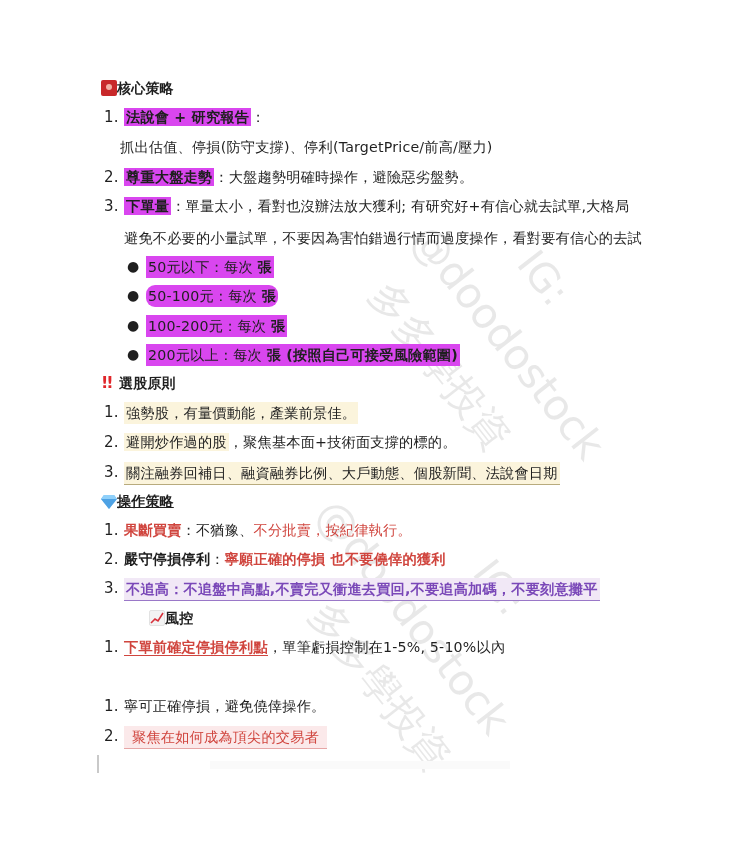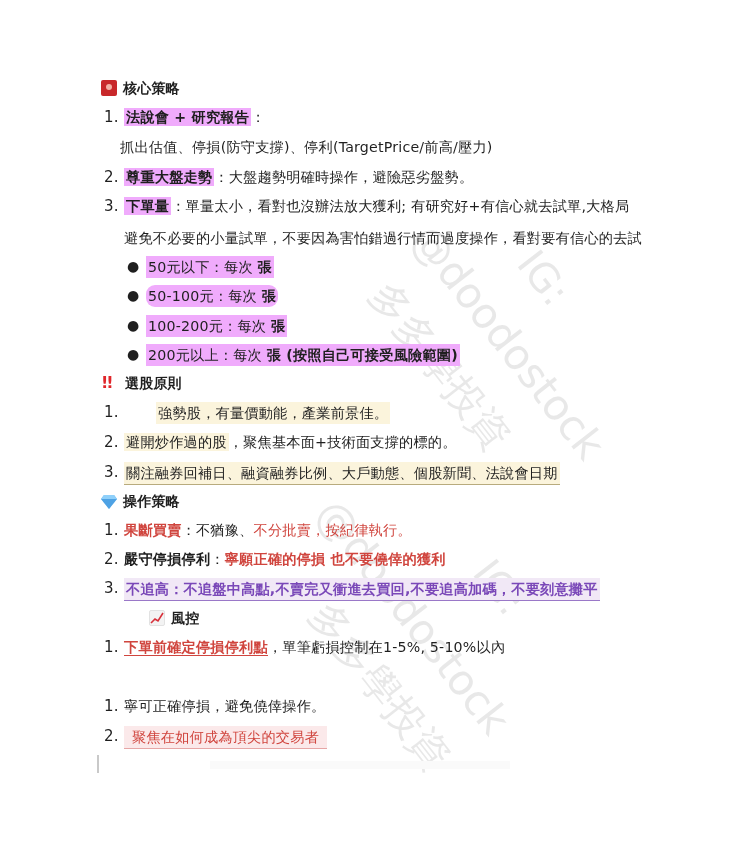--- a/index.html
+++ b/index.html
@@ -3,26 +3,26 @@
 <meta charset="utf-8">
 <style>
   * { box-sizing: border-box; margin: 0; padding: 0; }
   html, body { width: 740px; height: 863px; background: #ffffff; overflow: hidden; }
   body { font-family: "DejaVu Sans", "Liberation Sans", sans-serif; color: #1f1f1f; position: relative; }
 
   .doc { position: absolute; left: 0; top: 0; width: 740px; height: 863px; }
 
   .line { position: absolute; left: 0; white-space: nowrap; font-size: 14.2px; line-height: 20px; letter-spacing: 0.2px; }
 
-  .heading { left: 101px; font-weight: bold; font-size: 14px; display: flex; align-items: center; gap: 6px; }
+  .heading { left: 101px; font-weight: bold; font-size: 14px; display: flex; align-items: center; }
   .num { position: absolute; left: 104px; font-size: 15px; font-weight: normal; }
   .bullet { position: absolute; left: 127px; font-size: 14px; }
 
   .b { font-weight: bold; }
-  .hl-beige { background: #f0abfc; padding: 1px 2px; }
+  .hl-beige { background: #d946ef; padding: 1px 2px; }
   .hl-yellow { background: #fbf4dc; padding: 1px 2px; }
   .hl-pink { background: #fbe9ea; padding: 1px 8px; }
   .hl-purple { background: #f1e8f6; padding: 1px 2px; }
   .red { color: #d0453e; }
   .purple { color: #7a48b8; }
   .ul-olive { border-bottom: 1.5px solid #b8ab7d; }
   .ul-red { border-bottom: 1.5px solid #d0453e; }
   .ul-purple { border-bottom: 1.5px solid #9a78c8; }
   .ul-pink { border-bottom: 1.5px solid #e6a6a6; }
 
@@ -109,32 +109,32 @@
     <span class="hl-beige" style="position:absolute; left:146px;"><span>200元以上：每次 </span><span class="b">張</span><span class="b">  (按照自己可接受風險範圍)</span></span>
   </div>
 
   <div class="line heading" style="top:373px;">
     <span class="icon icon-bang">!!</span>
     <span>選股原則</span>
   </div>
 
   <div class="line" style="top:402px;">
     <span class="num">1.</span>
-    <span class="hl-yellow" style="position:absolute; left:124px;margin-left:32px;">強勢股，有量價動能，產業前景佳。</span>
+    <span class="hl-yellow" style="position:absolute; left:124px;">強勢股，有量價動能，產業前景佳。</span>
   </div>
   <div class="line" style="top:432px;">
     <span class="num">2.</span>
     <span style="position:absolute; left:124px;"><span class="hl-yellow">避開炒作過的股</span><span>，聚焦基本面+技術面支撐的標的。</span></span>
   </div>
   <div class="line" style="top:462px;">
     <span class="num">3.</span>
     <span class="hl-yellow ul-olive" style="position:absolute; left:124px;">關注融券回補日、融資融券比例、大戶動態、個股新聞、法說會日期</span>
   </div>
 
-  <div class="line heading" style="top:491px;">
+  <div class="line heading" style="top:491px;text-decoration:underline;">
     <span class="icon icon-gem">
       <svg width="16" height="14" viewBox="0 0 16 14">
           <polygon points="3,0 13,0 16,4 8,14 0,4" fill="#5fb4f0"></polygon>
           <polygon points="3,0 13,0 16,4 0,4" fill="#8fd0fa"></polygon>
           <polygon points="0,4 16,4 8,14" fill="#3d8fd8" opacity="0.5"></polygon>
         </svg>
     </span>
     <span>操作策略</span>
   </div>
 

